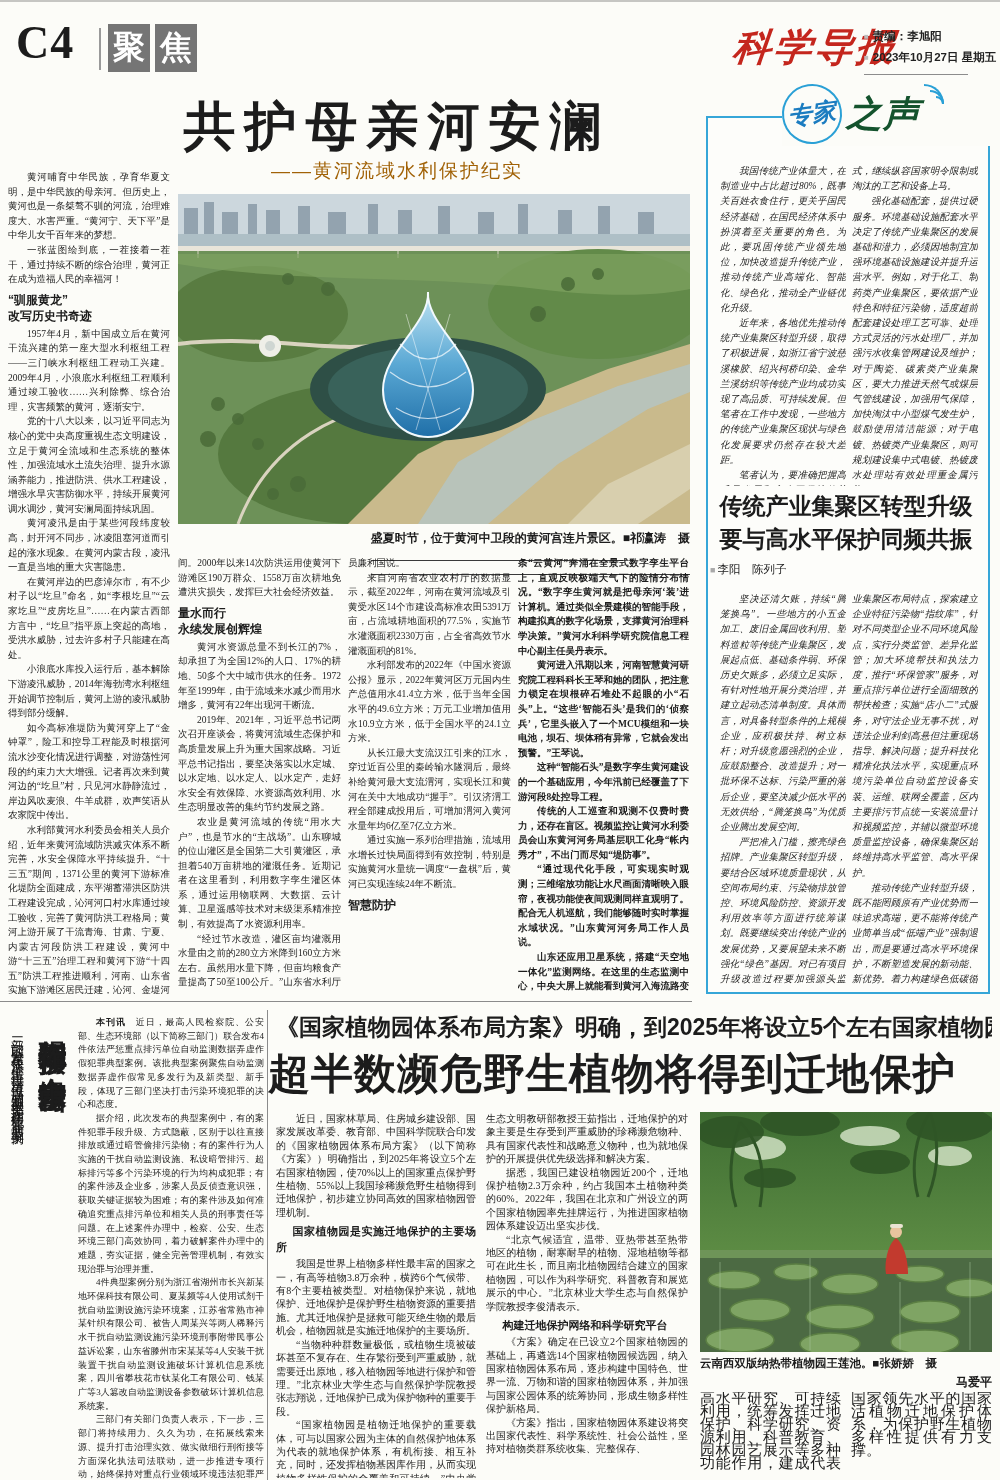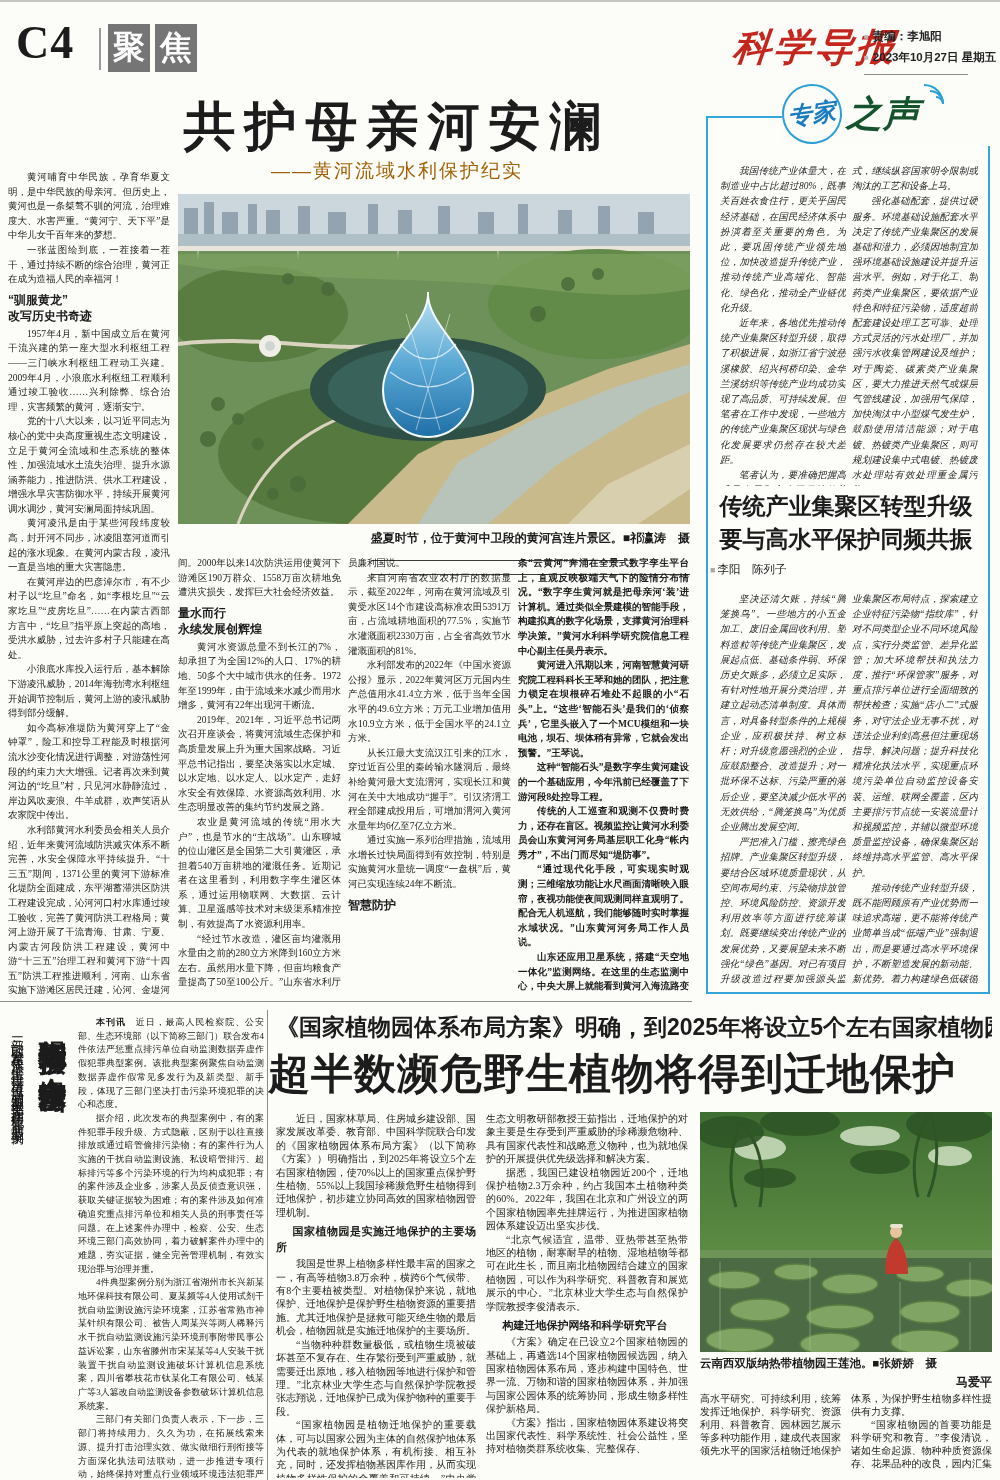--- a/index.html
+++ b/index.html
@@ -70,21 +70,21 @@
   .enf-body{left:78px;top:1016px;width:186px;height:464px;font-size:9px;line-height:13.7px;}
   
   .bot-kicker{left:276px;top:1012px;width:716px;font:600 23px "Liberation Sans",sans-serif;white-space:nowrap;overflow:hidden;}
   .bot-head{left:268px;top:1046px;width:716px;font:bold 42px "Liberation Serif",serif;letter-spacing:1px;white-space:nowrap;overflow:hidden;}
   .c-bot1{left:276px;top:1112px;width:200px;height:366px;font-size:10px;line-height:13.4px;}
   .c-bot2{left:486px;top:1112px;width:202px;height:366px;font-size:10px;line-height:13.4px;}
   .bot-photo{left:700px;top:1112px;width:292px;height:240px;overflow:hidden;background:#4a7a3a;}
   .bot-caption{left:700px;top:1356px;width:292px;font:bold 11.5px "Liberation Sans",sans-serif;}
   .bot-author{left:700px;top:1374px;width:292px;text-align:right;font:bold 12px "Liberation Serif",serif;}
   .bot-tail{left:700px;top:1392px;width:292px;height:86px;column-count:2;column-gap:10px;
-            font-size:10px;line-height:13px;text-align:justify;overflow:hidden;}
+            font-size:15px;line-height:13px;text-align:justify;overflow:hidden;}
   .bot-tail p{margin:0;}
 </style>
 </head>
 <body>
 
 <div class="page">
 
   <div class="abs topline"></div>
   <div class="abs edition">C4</div>
   <div class="abs c4-rule"></div>

